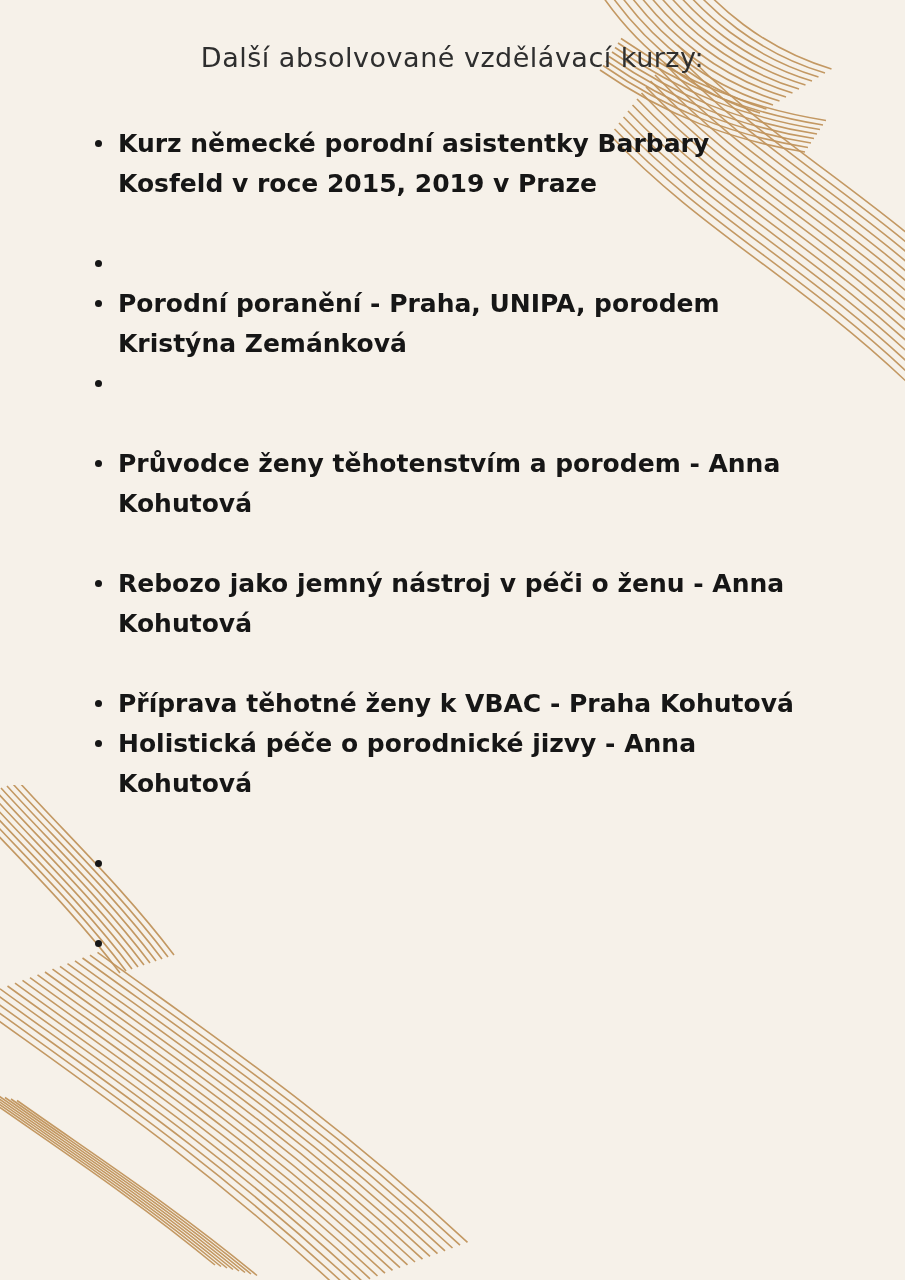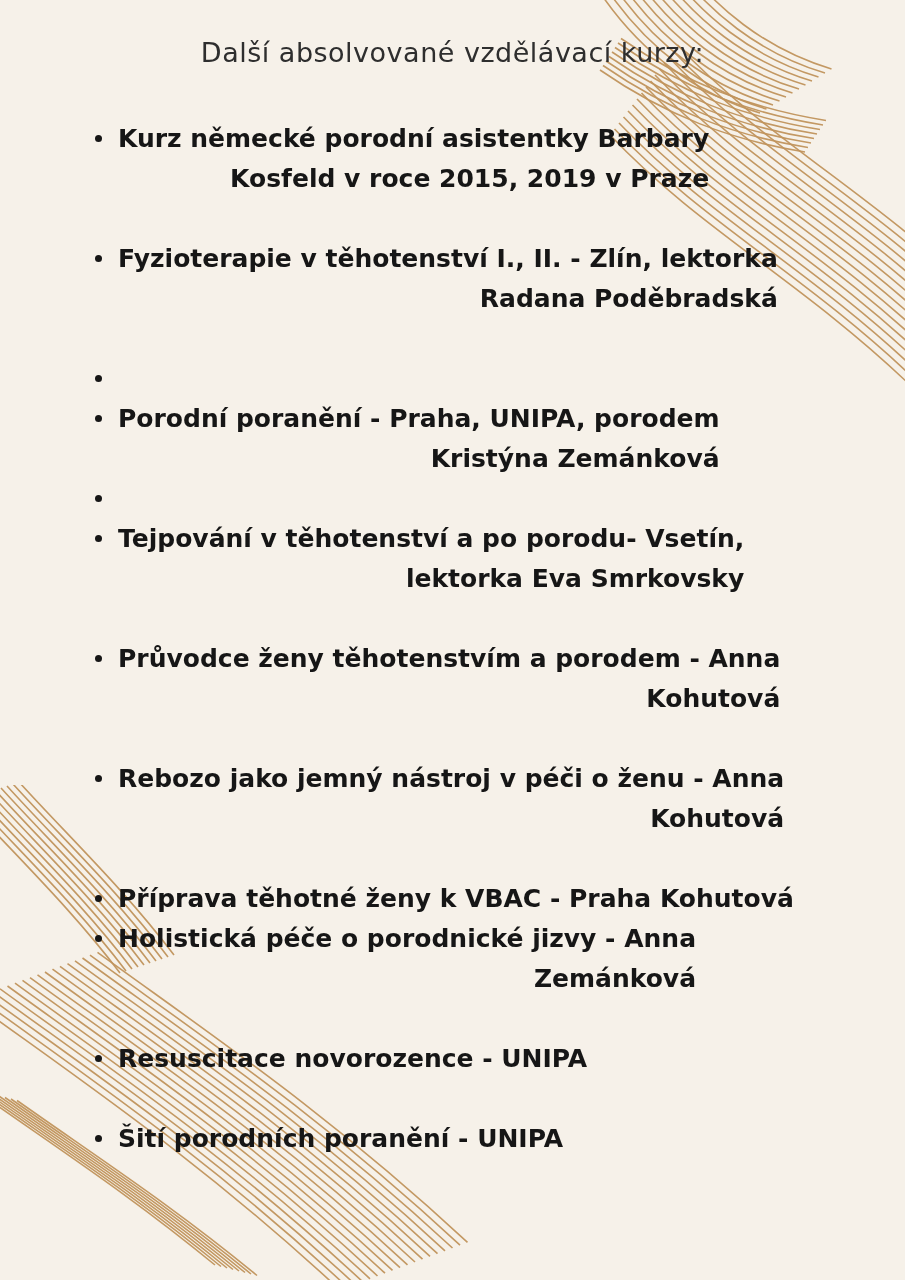--- a/index.html
+++ b/index.html
@@ -21,34 +21,33 @@
   .deco-tr { top: 0; right: 0; }
   .deco-lf { top: 785px; left: 0; }
   .deco-bl { top: 945px; left: 0; }
 
   .content {
     position: relative;
     z-index: 1;
   }
 
   .title {
-    margin: 17px;
-    padding-top: 16px;
+    margin: 1px;
+    padding-top: 37px;
     text-align: center;
     font-size: 27px;
     font-weight: 400;
     line-height: 40px;
     letter-spacing: 0.5px;
     color: #2e2e2e;
   }
 
   .course-list {
     margin: 46px 20px 0 95px;
     width: 790px;
-    text-align: right;
   }
 
   .course-row {
     display: flex;
     align-items: flex-start;
     min-height: 40px;
   }
   .course-row.new-group { margin-top: 40px; }
 
   .dot {
@@ -183,46 +182,36 @@
     <h1 class="title">Další absolvované vzdělávací kurzy:</h1>
 
     <div class="course-list">
 
       <div class="course-row">
         <span class="dot"></span>
         <div class="course-text">Kurz německé porodní asistentky Barbary
 Kosfeld v roce 2015, 2019 v Praze</div>
       </div>
 
-      <div class="course-row new-group">
-        <span class="dot"></span>
-        <div class="course-text">Fyzioterapie v těhotenství I., II. - Zlín, lektorka
-Radana Poděbradská</div>
-      </div>
 
       <div class="course-row new-group">
         <span class="dot"></span>
       </div>
 
       <div class="course-row">
         <span class="dot"></span>
         <div class="course-text">Porodní poranění - Praha, UNIPA, porodem
 Kristýna Zemánková</div>
       </div>
 
       <div class="course-row">
         <span class="dot"></span>
         <div class="course-text"></div>
       </div>
 
-      <div class="course-row">
-        <span class="dot"></span>
-        <div class="course-text">Tejpování v těhotenství a po porodu- Vsetín,
-lektorka Eva Smrkovsky</div>
-      </div>
 
 
       <div class="course-row new-group">
         <span class="dot"></span>
         <div class="course-text">Průvodce ženy těhotenstvím a porodem - Anna
 Kohutová</div>
       </div>
 
       <div class="course-row new-group">
         <span class="dot"></span>
@@ -231,28 +220,26 @@
       </div>
 
       <div class="course-row new-group">
         <span class="dot"></span>
         <div class="course-text">Příprava těhotné ženy k VBAC - Praha Kohutová</div>
       </div>
 
       <div class="course-row">
         <span class="dot"></span>
         <div class="course-text">Holistická péče o porodnické jizvy - Anna
-Zemánková</div>
-      </div>
-
-      <div class="course-row new-group">
-        <span class="dot"></span>
-        <div class="course-text">Resuscitace novorozence - UNIPA</div>
-      </div>
-
-      <div class="course-row new-group">
-        <span class="dot"></span>
-        <div class="course-text">Šití porodních poranění - UNIPA</div>
+Kohutová</div>
+      </div>
+
+      <div class="course-row new-group">
+        <span class="dot"></span>
+      </div>
+
+      <div class="course-row new-group">
+        <span class="dot"></span>
       </div>
 
     </div>
   </div>
 </div>
 
 </body></html>

